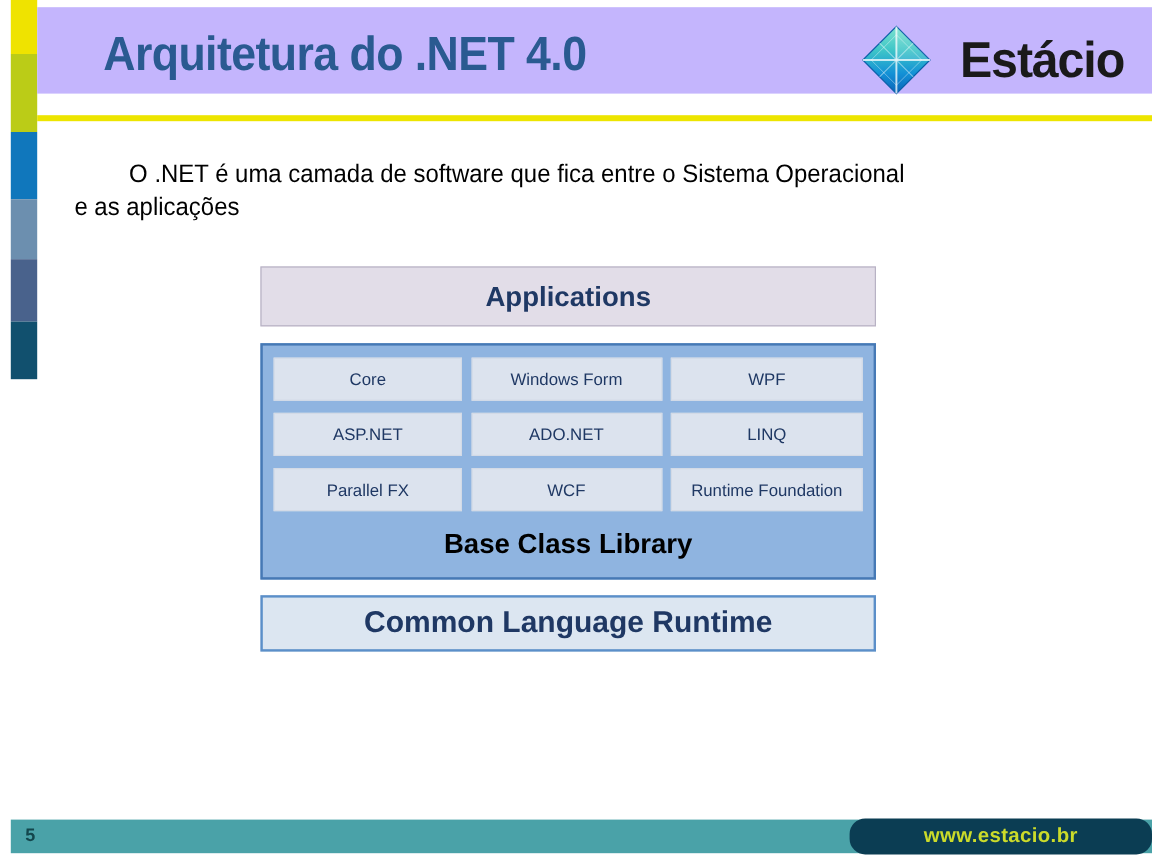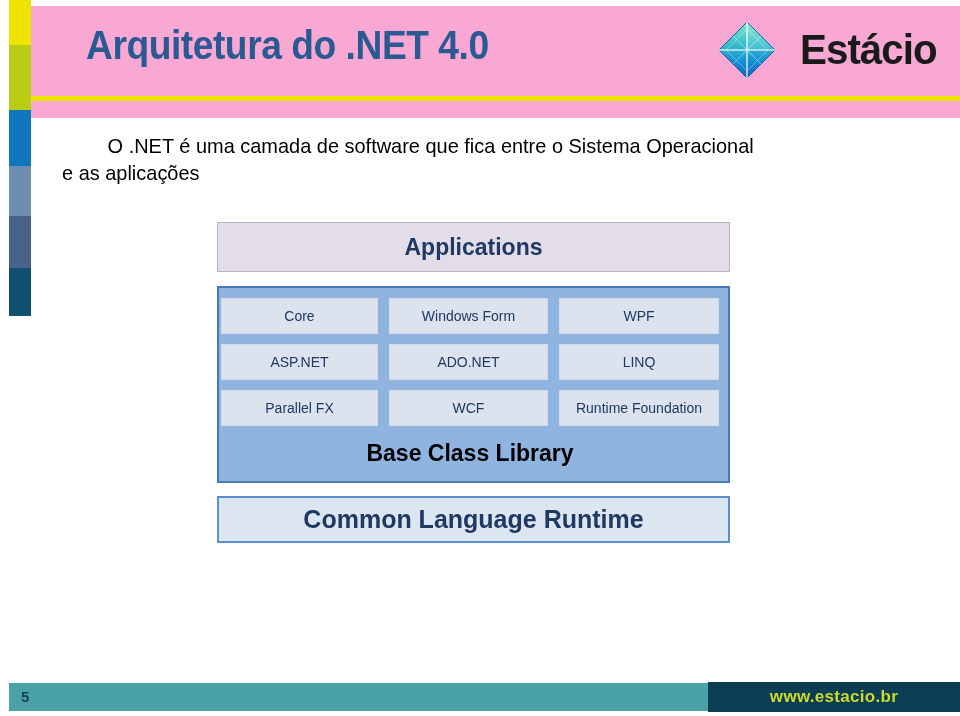--- a/index.html
+++ b/index.html
@@ -15,22 +15,22 @@
   #side-strip div{width:100%;}
   .s0{height:45px;background:#EFE300;}
   .s1{height:65px;background:#BBCC17;}
   .s2{height:56px;background:#1077BC;}
   .s3{height:50px;background:#6C8FAF;}
   .s4{height:52px;background:#49628C;}
   .s5{height:48px;background:#11506E;}
 
   
   #header{
-    position:absolute;left:31px;top:6px;right:0;height:112px;
-    background:#f9a8d4;
+    position:absolute;left:31px;top:6px;right:0;height:72px;
+    background:#c4b5fd;
     padding-left:20px;
   }
   #page-title{
     position:absolute;left:55px;top:17px;
     font-size:40px;font-weight:bold;color:#2A5A91;
     letter-spacing:-0.5px;
     white-space:nowrap;
     transform:scaleX(0.93);transform-origin:left center;
   }
   
@@ -58,21 +58,21 @@
   .layer{box-sizing:border-box;}
 
   .applications{
     height:50px;background:#E2DDE8;border:1px solid #B8B2C4;
     display:flex;align-items:center;justify-content:center;
     color:#1F3864;font-size:23px;font-weight:bold;
     margin-bottom:14px;
   }
   .bcl{
     background:#8FB4E0;border:2px solid #4679B5;
-    padding:10px 9px 4px 2px;margin-bottom:13px;
+    padding:10px 9px 4px 9px;margin-bottom:13px;
   }
   .bcl-row{display:flex;justify-content:space-between;margin-bottom:10px;}
   .cell{
     box-sizing:border-box;
     background:#DCE3EE;border:1px solid #D3DAE6;
     height:36px;display:flex;align-items:center;justify-content:center;
     color:#1F3864;font-size:14px;
   }
   .cell.c1{width:157px;}
   .cell.c2{width:159px;}
@@ -94,21 +94,21 @@
   }
 
   
   #footer-bar{position:absolute;left:9px;top:683px;right:0;height:28px;background:#4AA2A8;}
   #page-number{
     position:absolute;left:12px;top:5px;
     color:#13464C;font-size:15px;font-weight:bold;
   }
   #footer-url-panel{
     position:absolute;left:708px;top:682px;right:0;height:30px;
-    background:#0B3D53;display:flex;align-items:center;justify-content:center;
+    background:#0B3D53;display:flex;align-items:center;justify-content:center;border-radius:13px;
   }
   #footer-url{
     color:#CBDB2A;font-size:17px;font-weight:bold;letter-spacing:0.3px;
   }
 </style>
 </head>
 <body>
 
 <div id="side-strip">
   <div class="s0"></div>

